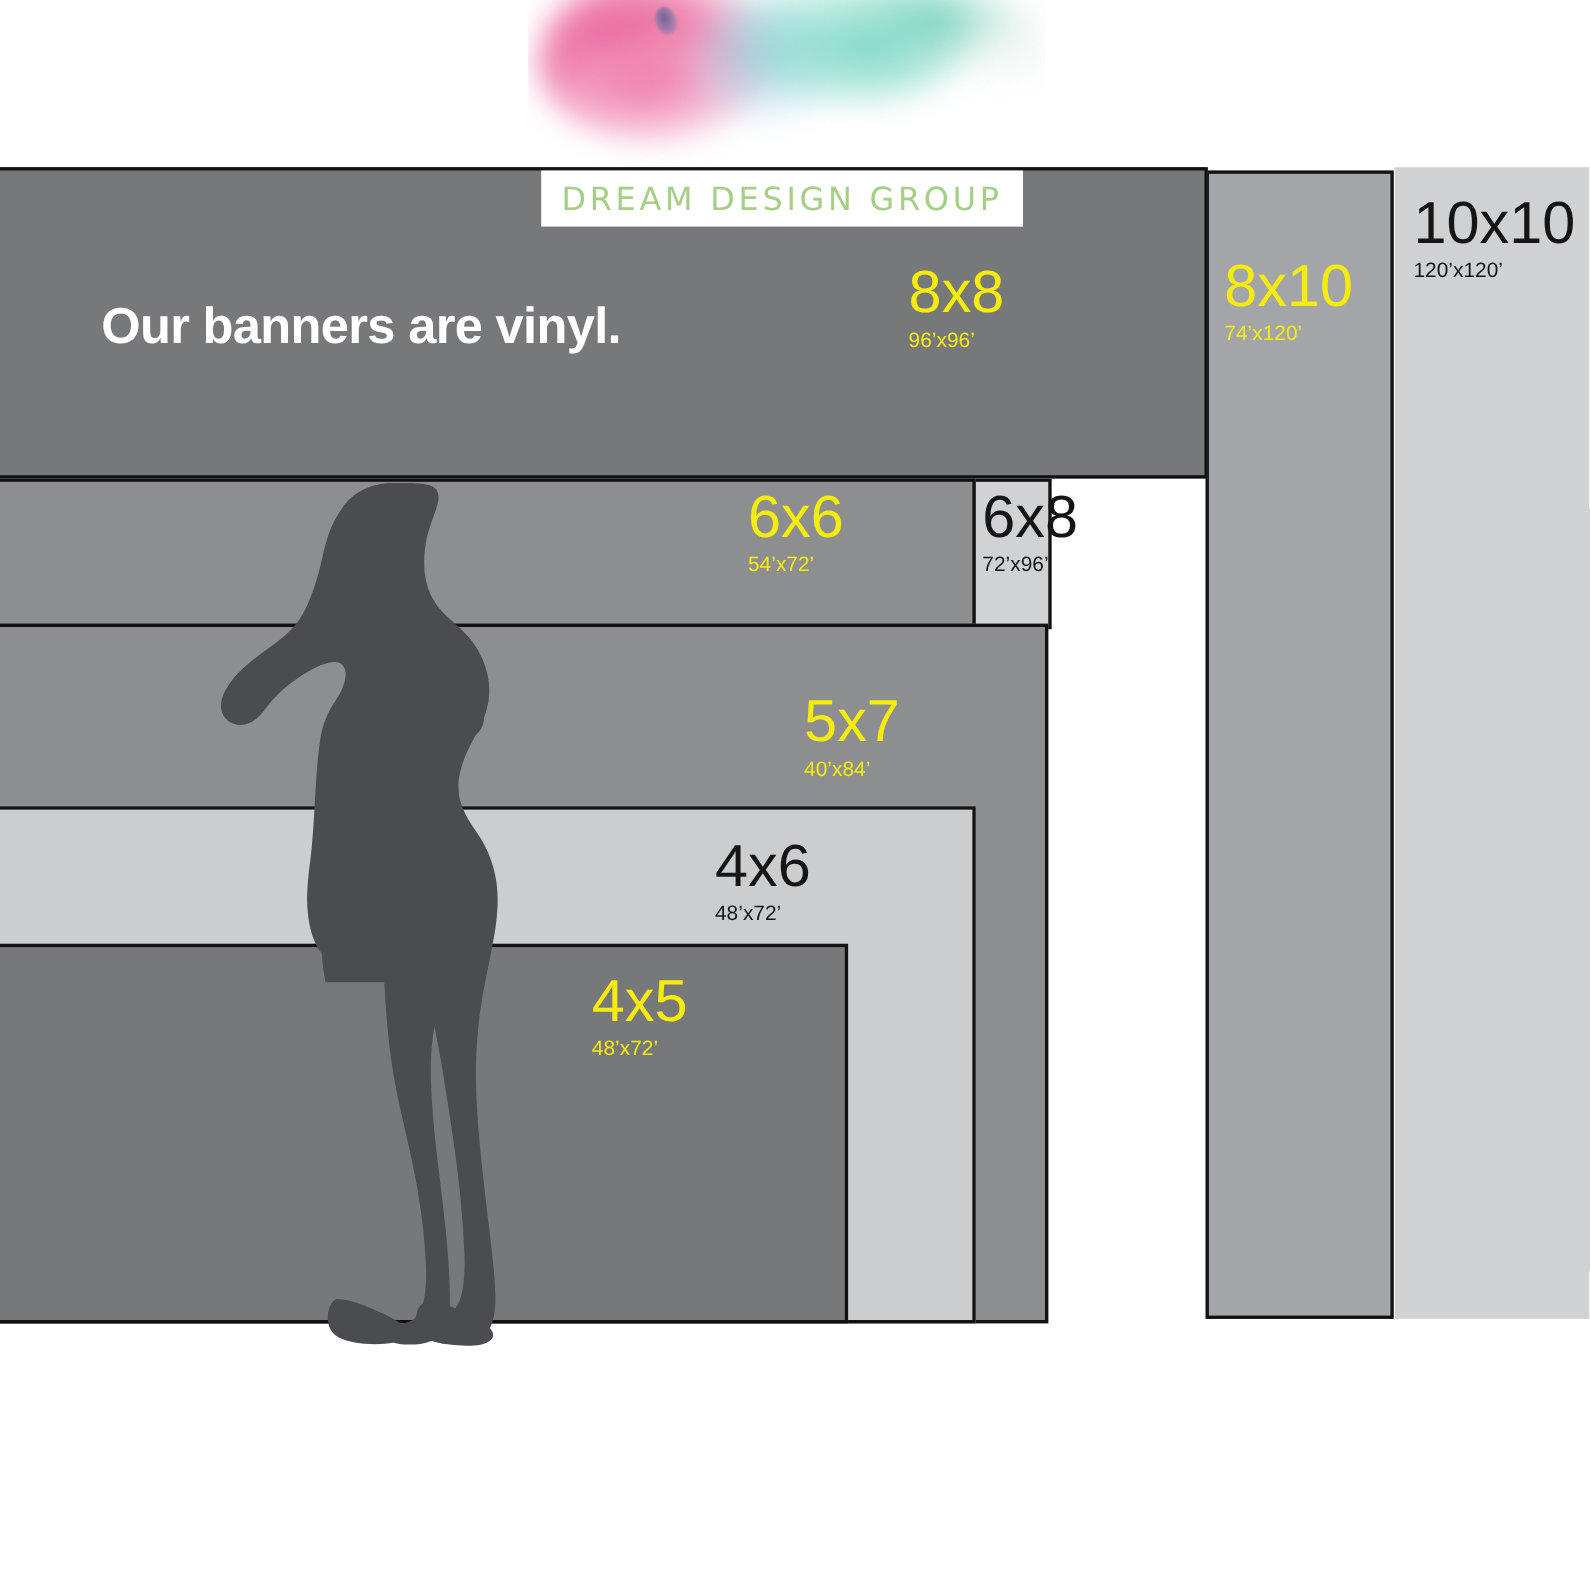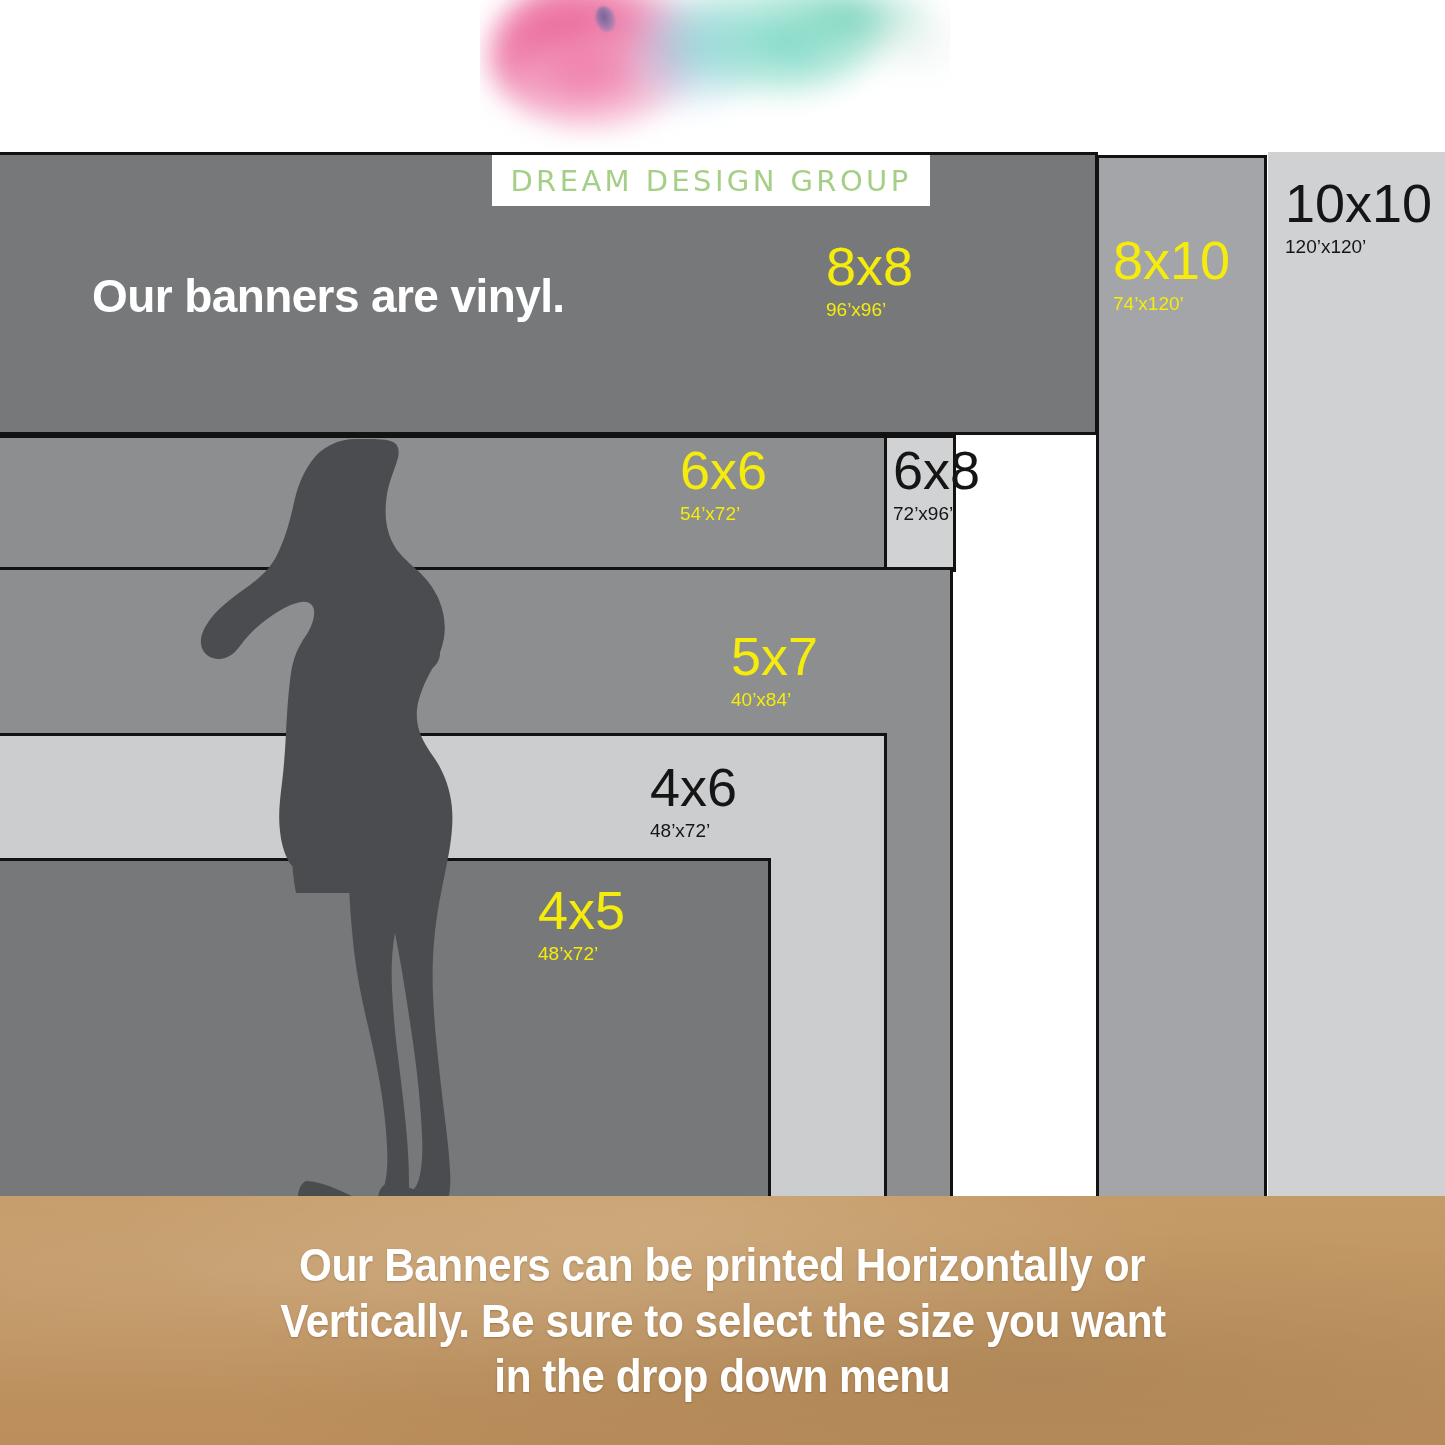--- a/index.html
+++ b/index.html
@@ -241,19 +241,14 @@
       C191,775 189,769 190,761
       C191,752 195,747 200,747 Z"></path>
   </svg>
 
   <div id="headline">Our banners are vinyl.</div>
 
   <div id="logo-box">
     <span id="logo-text">DREAM DESIGN GROUP</span>
   </div>
 
-  <div id="footer">
-    <p>Our Banners can be printed Horizontally or</p>
-    <p>Vertically. Be sure to select the size you want</p>
-    <p>in the drop down menu</p>
-  </div>
 
 </div>
 
 </body></html>

